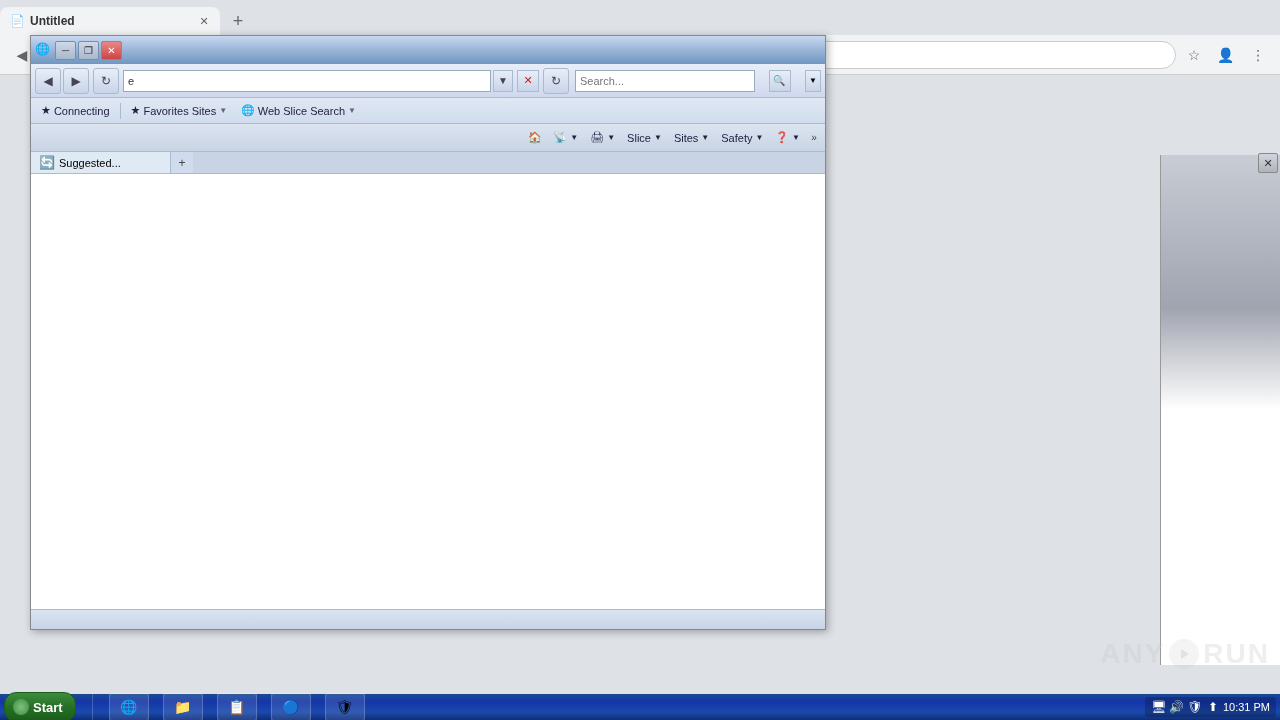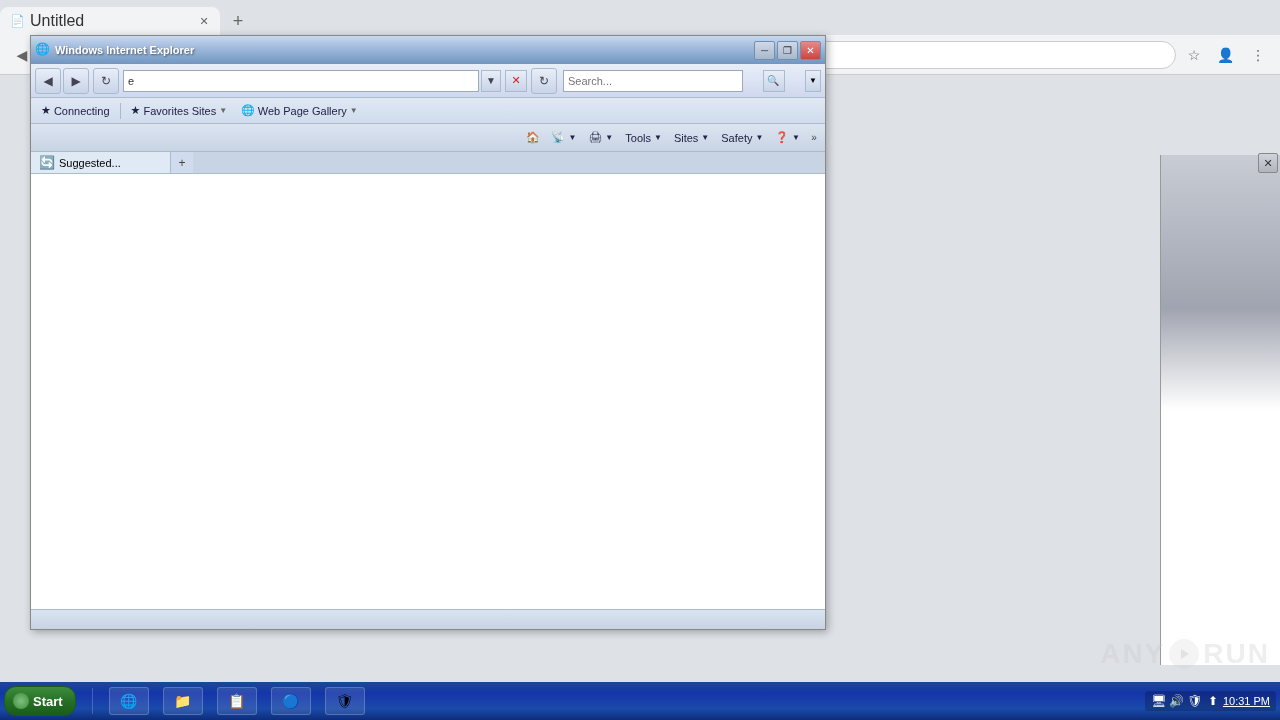--- a/index.html
+++ b/index.html
@@ -50,21 +50,22 @@
       width: 14px;
       height: 14px;
       flex-shrink: 0;
     }
 
     .chrome-tab-title {
       flex: 1;
       white-space: nowrap;
       overflow: hidden;
       text-overflow: ellipsis;
-      font-size: 16px;
+      font-size: 12px;
+      font-weight: bold;
     }
 
     .chrome-tab-close {
       width: 16px;
       height: 16px;
       border-radius: 50%;
       display: flex;
       align-items: center;
       justify-content: center;
       font-size: 11px;
@@ -275,21 +276,21 @@
       align-items: center;
       justify-content: center;
       font-size: 11px;
       color: #cc2222;
       cursor: pointer;
     }
 
     .ie-search-container {
       display: flex;
       align-items: center;
-      gap: 20px;
+      gap: 14px;
     }
 
     .ie-search-input {
       width: 180px;
       height: 22px;
       border: 1px solid #99aabb;
       background: white;
       font-size: 11px;
       padding: 0 4px;
       color: #999;
@@ -469,21 +470,21 @@
       cursor: pointer;
       color: #333;
     }
 
     
     .taskbar {
       position: absolute;
       bottom: 0;
       left: 0;
       right: 0;
-      height: 38px;
+      height: 26px;
       background: linear-gradient(to bottom, #1a4a90 0%, #1535aa 30%, #1a4aaa 70%, #0d2d7a 100%);
       display: flex;
       align-items: center;
       padding: 0 4px;
       gap: 14px;
       z-index: 20;
     }
 
     .start-btn {
       height: 30px;
@@ -556,21 +557,20 @@
       justify-content: center;
       font-size: 12px;
       color: white;
       cursor: pointer;
     }
 
     .tray-time {
       color: white;
       font-size: 11px;
       white-space: nowrap;
-      text-decoration: underline;
     }
 
     
     .anyrun-watermark {
       position: absolute;
       bottom: 50px;
       right: 10px;
       color: rgba(200, 200, 200, 0.3);
       font-size: 28px;
       font-weight: bold;
@@ -640,21 +640,20 @@
     <button class="chrome-icon-btn">⋮</button>
   </div>
 </div>
 
 <div class="close-panel-btn" style="top:95px; right:450px;">✕</div>
 
 <div class="ie-window">
 
   <div class="ie-titlebar">
     <span class="ie-titlebar-icon">🌐</span>
-    <span class="ie-titlebar-text">Windows Internet Explorer</span>
     <div class="ie-titlebar-controls">
       <div class="ie-ctrl-btn">─</div>
       <div class="ie-ctrl-btn">❐</div>
       <div class="ie-ctrl-btn close-btn">✕</div>
     </div>
   </div>
 
   <div class="ie-navbar">
     <div class="ie-nav-btn">◀</div>
     <div class="ie-nav-btn" style="margin-right:2px;">▶</div>
@@ -678,40 +677,40 @@
       <span>Connecting</span>
     </div>
     <div class="ie-fav-separator"></div>
     <div class="ie-fav-item">
       <span>★</span>
       <span>Favorites Sites</span>
       <span style="font-size:8px;color:#666;">▼</span>
     </div>
     <div class="ie-fav-item">
       <span>🌐</span>
-      <span>Web Page Gallery</span>
+      <span>Web Slice Search</span>
       <span style="font-size:8px;color:#666;">▼</span>
     </div>
   </div>
 
   <div class="ie-cmdbar">
     <div style="flex:1;"></div>
     <div class="ie-cmd-item">
       <span>🏠</span>
     </div>
     <div class="ie-cmd-item">
       <span>📡</span>
       <span style="font-size:8px;">▼</span>
     </div>
     <div class="ie-cmd-item">
       <span>🖨</span>
       <span style="font-size:8px;">▼</span>
     </div>
     <div class="ie-cmd-item">
-      <span>Tools</span>
+      <span>Slice</span>
       <span style="font-size:8px;">▼</span>
     </div>
     <div class="ie-cmd-item">
       <span>Sites</span>
       <span style="font-size:8px;">▼</span>
     </div>
     <div class="ie-cmd-item">
       <span>Safety</span>
       <span style="font-size:8px;">▼</span>
     </div>

